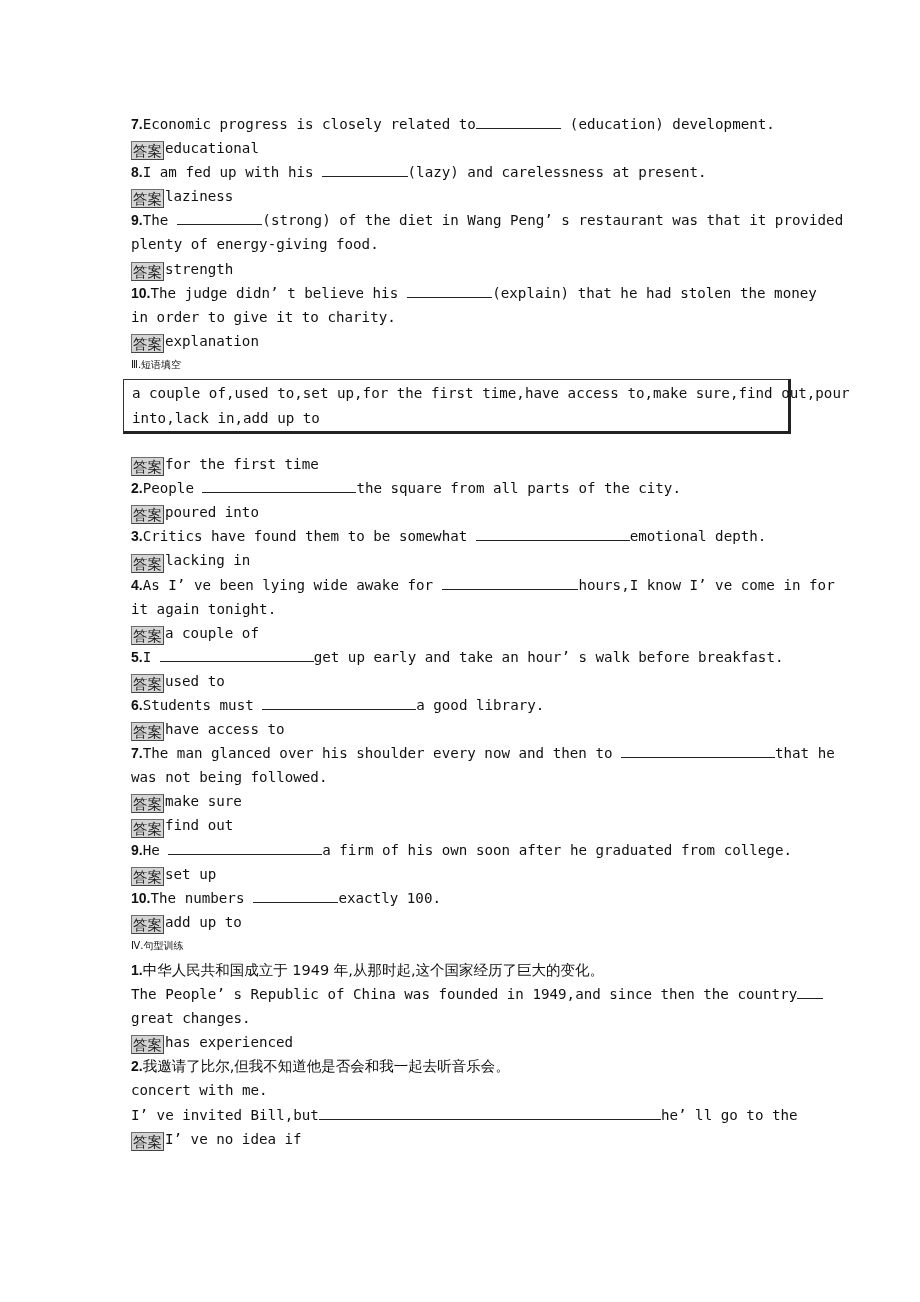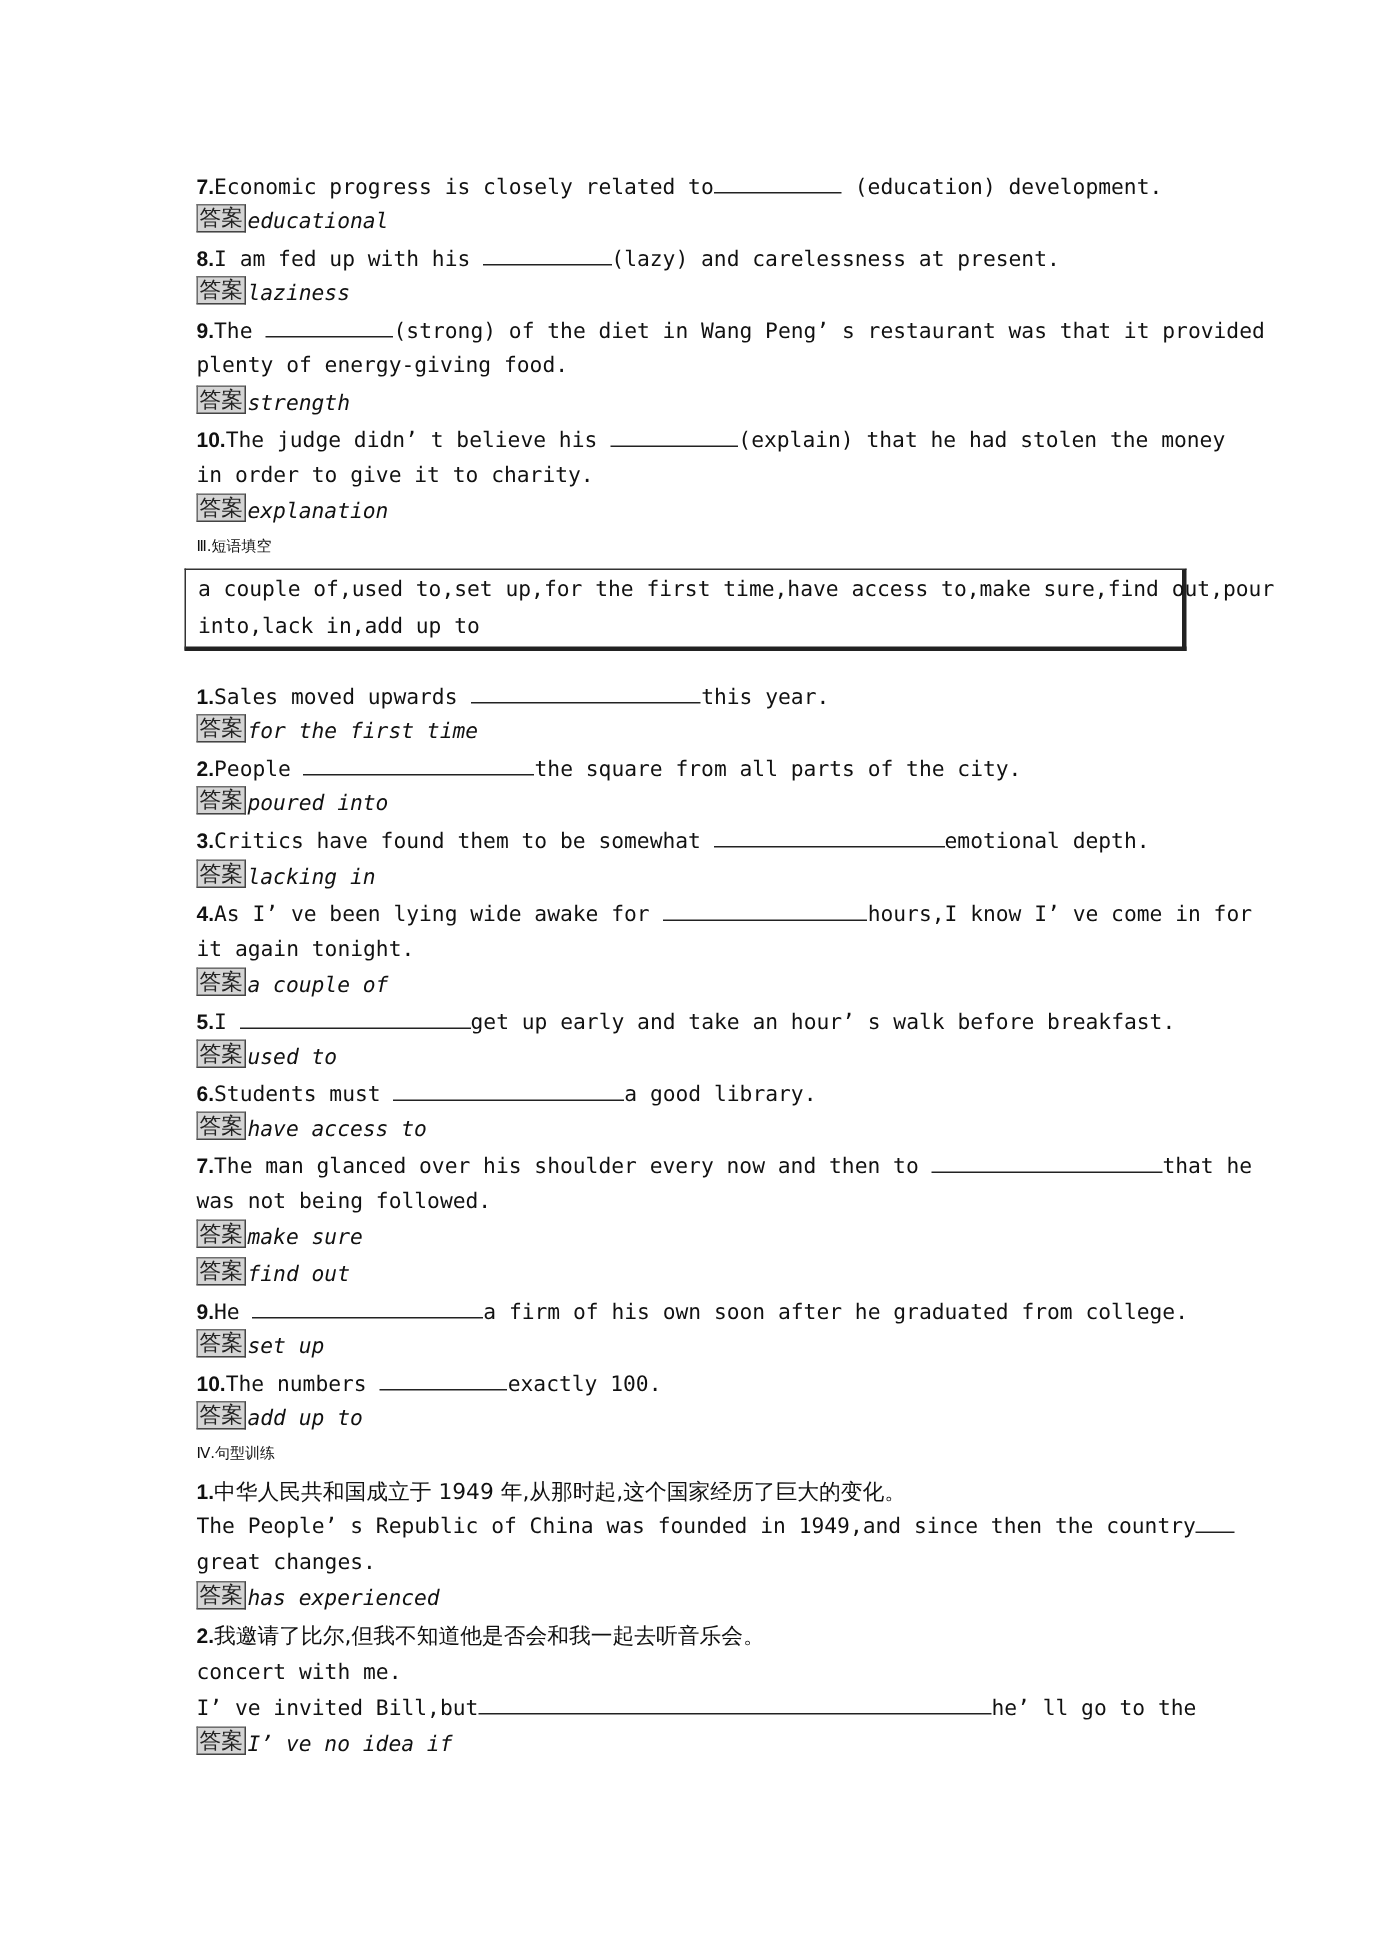--- a/index.html
+++ b/index.html
@@ -38,40 +38,39 @@
       border-bottom: 1px solid #222;
       height: 14px;
       vertical-align: baseline;
     }
     .ans-row {
       font-size: 14.2px;
       line-height: 24.1px;
       height: 24.1px;
       white-space: nowrap;
       display: flex;
-      align-items: flex-start;
+      align-items: flex-end;
     }
     .ans-badge {
       display: inline-block;
       background: #d4d4d4;
       border: 1px solid #6e6e6e;
       border-right-color: #444;
       border-bottom-color: #444;
       font-family: "DejaVu Sans", sans-serif;
       font-size: 14.5px;
       line-height: 18px;
       height: 19px;
       padding: 0 1px;
       margin-right: 0;
       color: #222;
       box-sizing: border-box;
     }
     .ans-text {
       padding-left: 1px;
-      font-style: italic;
     }
     .section {
       font-family: "DejaVu Sans", sans-serif;
       font-size: 10px;
       line-height: 24.1px;
       height: 24.1px;
     }
     .phrase-box {
       position: relative;
       left: -8px;
@@ -129,21 +128,20 @@
         </div>
       </div>
     </div>
     <div>
       <div class="section">Ⅲ.短语填空</div>
       <div class="phrase-box">
         <div class="line">a couple of,used to,set up,for the first time,have access to,make sure,find out,pour</div>
         <div class="line">into,lack in,add up to</div>
       </div>
       <div>
-        <div class="line"><span class="num">1.</span><span>Sales moved upwards </span><span class="blank" style="width: 153.9px;"></span><span>this year.</span></div>
         <div class="ans-row">
           <span class="ans-badge">答案</span>
           <span class="ans-text">for the first time</span>
         </div>
       </div>
       <div>
         <div class="line"><span class="num">2.</span><span>People </span><span class="blank" style="width: 153.9px;"></span><span>the square from all parts of the city.</span></div>
         <div class="ans-row">
           <span class="ans-badge">答案</span>
           <span class="ans-text">poured into</span>

